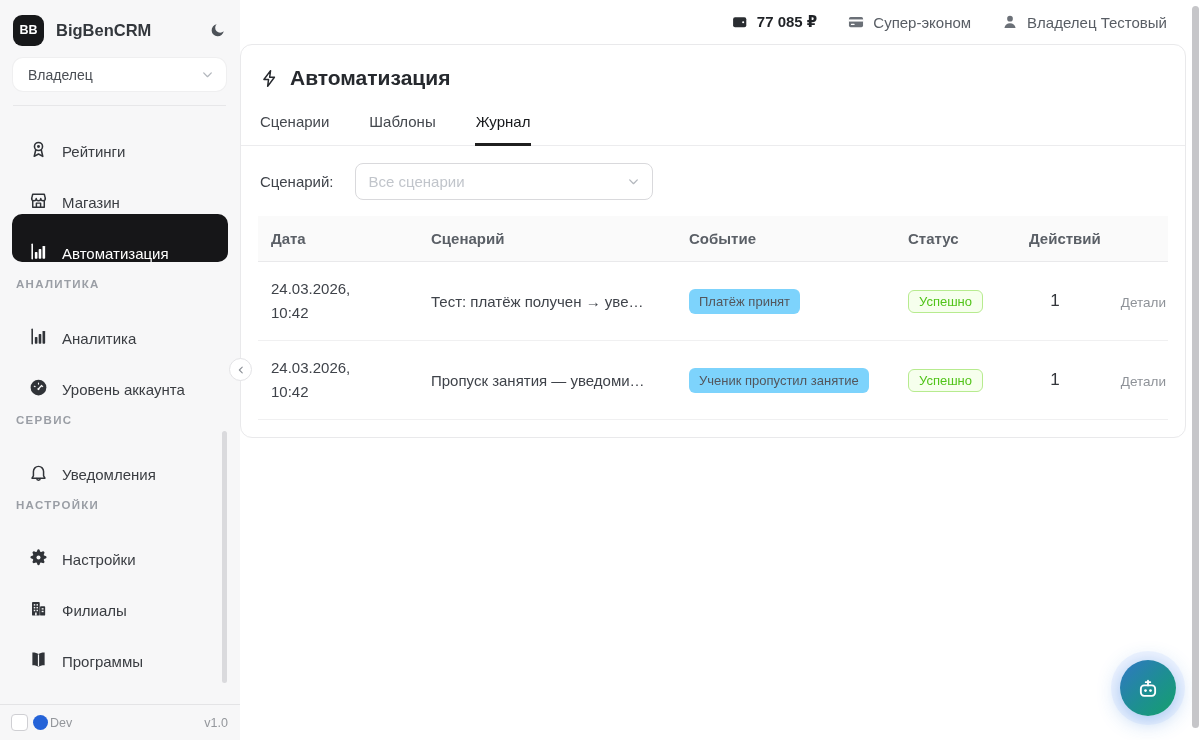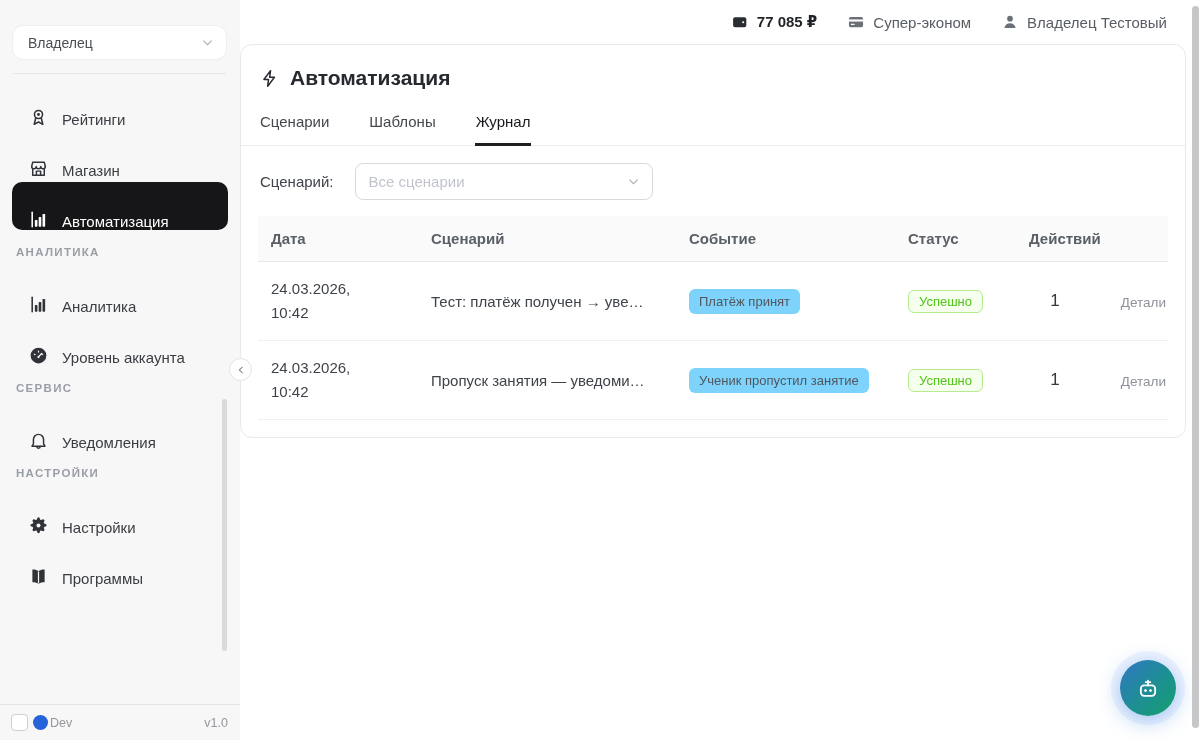--- a/index.html
+++ b/index.html
@@ -100,20 +100,27 @@
   .win-scrollbar { position:absolute; right:1px; top:6px; width:7px; height:722px;
     background:#c6c6c9; border-radius:4px; }
 </style>
 </head>
 <body>
 
 <div class="app">
 
   <div class="sidebar">
     <div class="sb-head">
+      <div class="logo-row">
+        <div class="logo-badge">BB</div>
+        <div class="logo-name">BigBenCRM</div>
+        <svg class="moon" viewBox="0 0 24 24">
+          <path d="M20.8 13.2A8.6 8.6 0 1 1 10.8 3.2a7 7 0 0 0 10 10z" fill="currentColor"></path>
+        </svg>
+      </div>
       <div class="role-select">
         <span>Владелец</span>
         <svg class="chev" viewBox="0 0 24 24" fill="none" stroke="currentColor" stroke-width="2.4" stroke-linecap="round" stroke-linejoin="round">
           <path d="M5 9l7 7 7-7"></path>
         </svg>
       </div>
       <div class="sb-divider"></div>
     </div>
 
     <div class="nav">
@@ -182,20 +189,38 @@
       <div class="nav-section">НАСТРОЙКИ</div>
 
       <div class="nav-item">
         <svg class="ni" viewBox="0 0 24 24">
           <path fill="currentColor" d="M10.6 3.6c.3-1.5 2.5-1.5 2.8 0l.2 1a1.5 1.5 0 0 0 2.1.9l.9-.5c1.3-.7 2.8.8 2.1 2.1l-.5.9a1.5 1.5 0 0 0 .9 2.1l1 .2c1.5.3 1.5 2.5 0 2.8l-1 .2a1.5 1.5 0 0 0-.9 2.1l.5.9c.7 1.3-.8 2.8-2.1 2.1l-.9-.5a1.5 1.5 0 0 0-2.1.9l-.2 1c-.3 1.5-2.5 1.5-2.8 0l-.2-1a1.5 1.5 0 0 0-2.1-.9l-.9.5c-1.3.7-2.8-.8-2.1-2.1l.5-.9a1.5 1.5 0 0 0-.9-2.1l-1-.2c-1.5-.3-1.5-2.5 0-2.8l1-.2a1.5 1.5 0 0 0 .9-2.1l-.5-.9c-.7-1.3.8-2.8 2.1-2.1l.9.5a1.5 1.5 0 0 0 2.1-.9l.2-1z"></path>
           <circle cx="12" cy="12" r="2.3" fill="#f7f7f8"></circle>
         </svg>
         <span>Настройки</span>
       </div>
 
+      <div class="nav-item">
+        <svg class="ni" viewBox="0 0 24 24">
+          <rect x="4.6" y="4.6" width="8.8" height="15.4" rx="1" fill="currentColor"></rect>
+          <rect x="13.8" y="9.4" width="5.8" height="10.6" rx="1" fill="currentColor"></rect>
+          <g fill="#f7f7f8">
+            <rect x="6.6" y="7" width="1.7" height="1.7"></rect>
+              <rect x="9.7" y="7" width="1.7" height="1.7"></rect>
+            <rect x="6.6" y="10.2" width="1.7" height="1.7"></rect>
+              <rect x="9.7" y="10.2" width="1.7" height="1.7"></rect>
+            <rect x="6.6" y="13.4" width="1.7" height="1.7"></rect>
+              <rect x="9.7" y="13.4" width="1.7" height="1.7"></rect>
+            <rect x="15.6" y="11.6" width="2.2" height="1.6"></rect>
+              <rect x="15.6" y="14.6" width="2.2" height="1.6"></rect>
+            <rect x="8.1" y="16.6" width="1.8" height="3.4"></rect>
+          </g>
+        </svg>
+        <span>Филиалы</span>
+      </div>
 
       <div class="nav-item">
         <svg class="ni" viewBox="0 0 24 24">
           <path fill="currentColor" d="M12 5.8C10.6 4.6 8.6 4 5 4v14.6c3.6 0 5.6.6 7 1.8 1.4-1.2 3.4-1.8 7-1.8V4c-3.6 0-5.6.6-7 1.8z"></path>
           <path d="M12 6.2v13.6" stroke="#f7f7f8" stroke-width="1.4" fill="none"></path>
         </svg>
         <span>Программы</span>
       </div>
 
 

